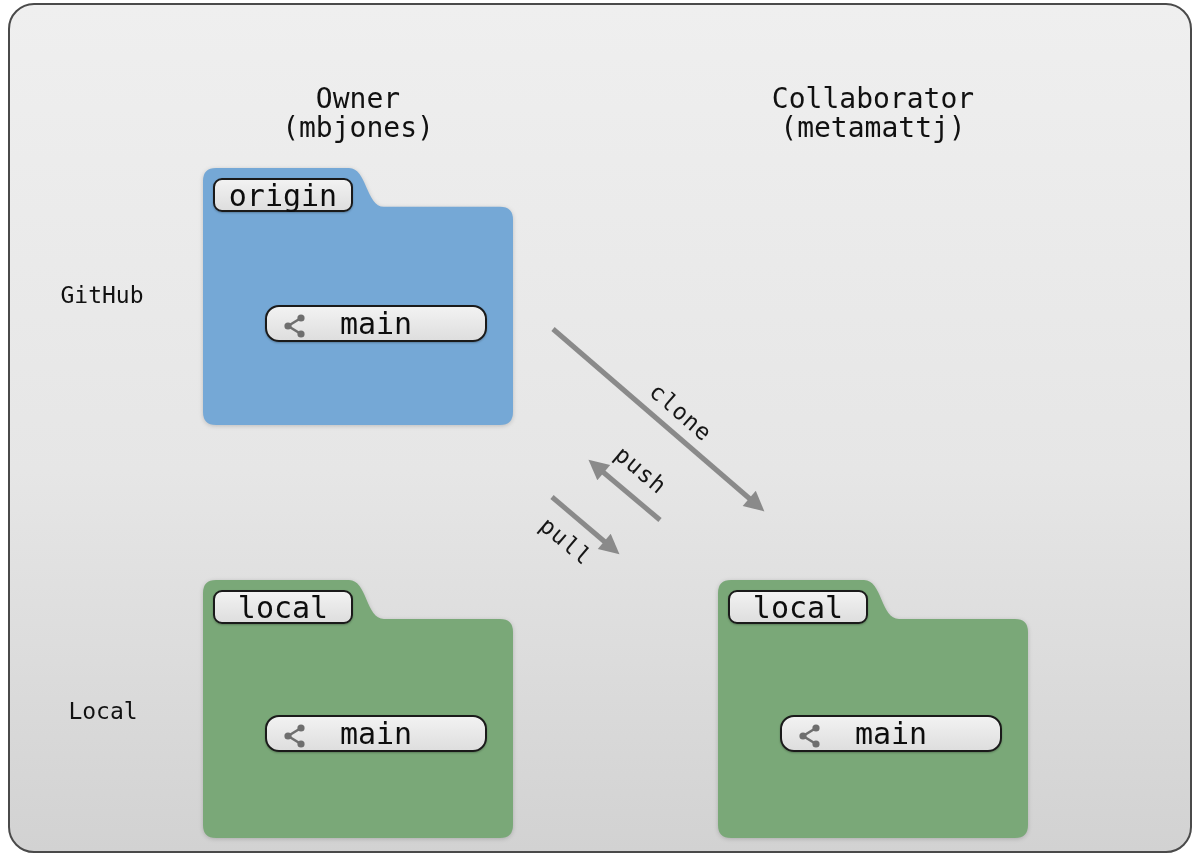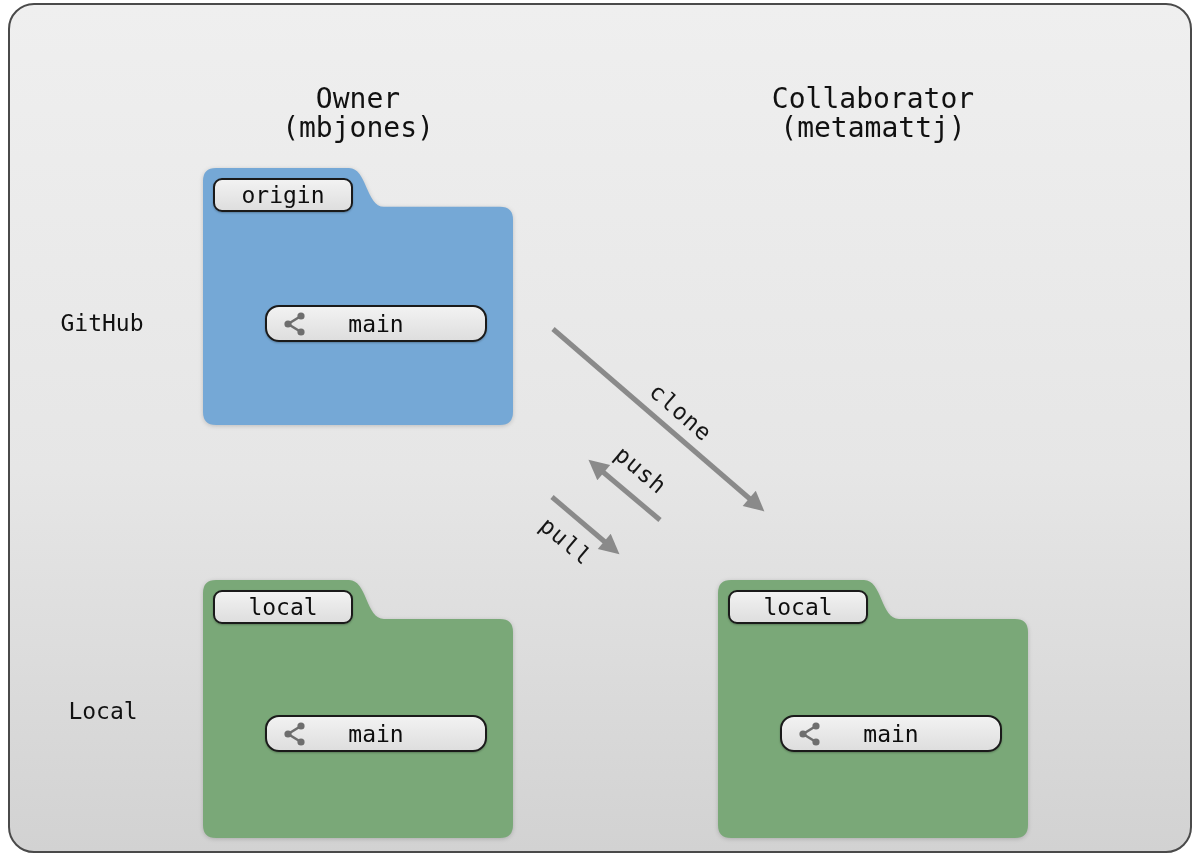--- a/index.html
+++ b/index.html
@@ -42,21 +42,21 @@
     filter: drop-shadow(0 1px 2px rgba(0,0,0,0.18));
   }
 
   .pill {
     position: absolute;
     display: flex;
     align-items: center;
     justify-content: center;
     background: linear-gradient(180deg, #f2f2f2, #dedede);
     border: 2px solid #1a1a1a;
-    font-size: 23px;
+    font-size: 30px;
     color: #0d0d0d;
     box-shadow: 0 1px 2px rgba(0,0,0,0.25);
   }
   .tab-pill {
     left: 10px; top: 10px;
     width: 140px; height: 34px;
     border-radius: 9px;
   }
   .branch-pill {
     left: 62px;
@@ -92,21 +92,21 @@
 
 <div class="col-header" style="left:358px; top:84px;">
   <div>Owner</div>
   <div>(mbjones)</div>
 </div>
 <div class="col-header" style="left:873px; top:84px;">
   <div>Collaborator</div>
   <div>(metamattj)</div>
 </div>
 
-<div class="row-label" style="left:102px; top:295px;margin-top:28px;">GitHub</div>
+<div class="row-label" style="left:102px; top:295px;">GitHub</div>
 <div class="row-label" style="left:103px; top:711px;">Local</div>
 
 <div class="folder" style="left:203px; top:168px; width:310px; height:257px;">
   <svg class="folder-shape" viewBox="0 0 310 258" preserveAspectRatio="none">
     <path d="M 13 0 L 146 0 C 164 0 163 39 181 39 L 297 39 Q 310 39 310 52 L 310 245 Q 310 258 297 258 L 13 258 Q 0 258 0 245 L 0 13 Q 0 0 13 0 Z" fill="#75a8d6"></path>
   </svg>
   <div class="pill tab-pill">
     <span>origin</span>
   </div>
   <div class="pill branch-pill" style="top:137px;">

